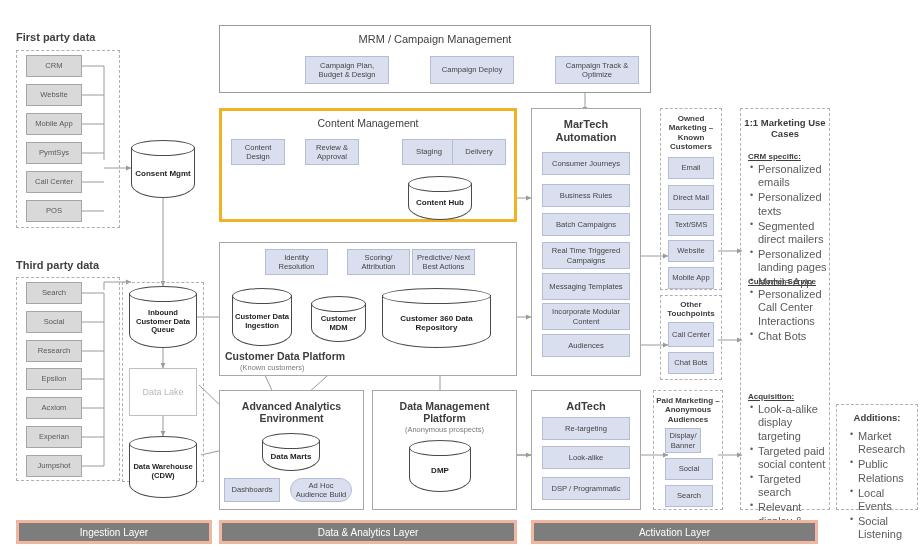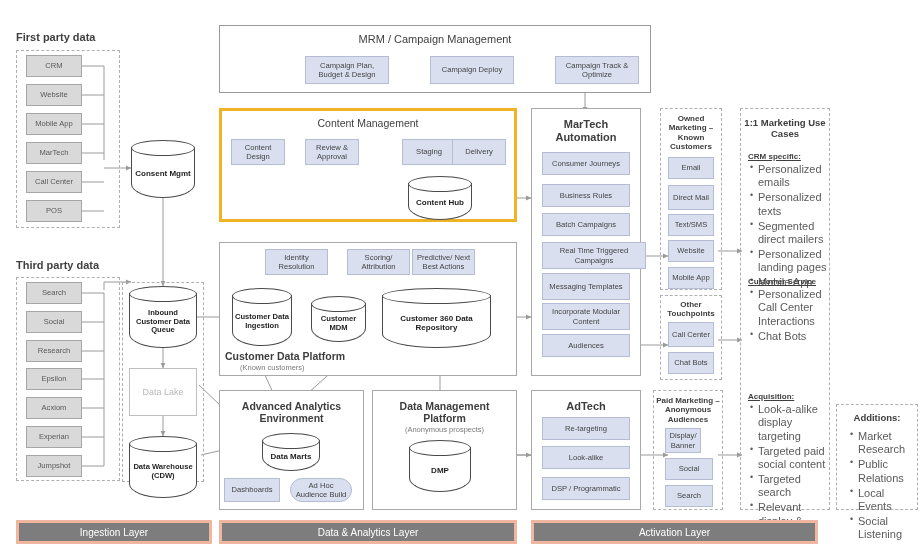--- a/index.html
+++ b/index.html
@@ -134,21 +134,21 @@
 
       <path d="M509,455 H531"></path>
     </g>
   </svg>
 
   <div class="abs sec-hdr" style="left:16px;top:31px;">First party data</div>
   <div class="abs dash" style="left:16px;top:50px;width:104px;height:178px;"></div>
   <div class="abs box gray" style="left:26px;top:55px;width:56px;height:22px;">CRM</div>
   <div class="abs box gray" style="left:26px;top:84px;width:56px;height:22px;">Website</div>
   <div class="abs box gray" style="left:26px;top:113px;width:56px;height:22px;">Mobile App</div>
-  <div class="abs box gray" style="left:26px;top:142px;width:56px;height:22px;">MarTech</div>
+  <div class="abs box gray" style="left:26px;top:142px;width:56px;height:22px;">PymtSys</div>
   <div class="abs box gray" style="left:26px;top:171px;width:56px;height:22px;">Call Center</div>
   <div class="abs box gray" style="left:26px;top:200px;width:56px;height:22px;">POS</div>
 
   <div class="abs sec-hdr" style="left:16px;top:259px;">Third party data</div>
   <div class="abs dash" style="left:16px;top:277px;width:104px;height:204px;"></div>
   <div class="abs box gray" style="left:26px;top:282px;width:56px;height:22px;">Search</div>
   <div class="abs box gray" style="left:26px;top:311px;width:56px;height:22px;">Social</div>
   <div class="abs box gray" style="left:26px;top:340px;width:56px;height:22px;">Research</div>
   <div class="abs box gray" style="left:26px;top:368px;width:56px;height:22px;">Epsilon</div>
   <div class="abs box gray" style="left:26px;top:397px;width:56px;height:22px;">Acxiom</div>
@@ -244,21 +244,21 @@
       <div class="body"></div>
       <div class="top"></div>
     <div class="lbl" style="font-size:8px;">DMP</div>
   </div>
 
   <div class="abs solid" style="left:531px;top:108px;width:110px;height:268px;"></div>
   <div class="abs grp-title" style="left:533px;top:118px;width:106px;font-size:11px;">MarTech Automation</div>
   <div class="abs box blue" style="left:542px;top:152px;width:88px;height:23px;">Consumer Journeys</div>
   <div class="abs box blue" style="left:542px;top:184px;width:88px;height:23px;">Business Rules</div>
   <div class="abs box blue" style="left:542px;top:213px;width:88px;height:23px;">Batch Campaigns</div>
-  <div class="abs box blue" style="left:542px;top:242px;width:104px;height:27px;">Real Time Triggered Campaigns</div>
+  <div class="abs box blue" style="left:542px;top:242px;width:88px;height:27px;">Real Time Triggered Campaigns</div>
   <div class="abs box blue" style="left:542px;top:273px;width:88px;height:27px;">Messaging Templates</div>
   <div class="abs box blue" style="left:542px;top:303px;width:88px;height:27px;">Incorporate Modular Content</div>
   <div class="abs box blue" style="left:542px;top:334px;width:88px;height:23px;">Audiences</div>
 
   <div class="abs solid" style="left:531px;top:390px;width:110px;height:120px;"></div>
   <div class="abs grp-title" style="left:533px;top:400px;width:106px;font-size:11px;">AdTech</div>
   <div class="abs box blue" style="left:542px;top:417px;width:88px;height:23px;">Re-targeting</div>
   <div class="abs box blue" style="left:542px;top:446px;width:88px;height:23px;">Look-alike</div>
   <div class="abs box blue" style="left:542px;top:477px;width:88px;height:23px;">DSP / Programmatic</div>
 

